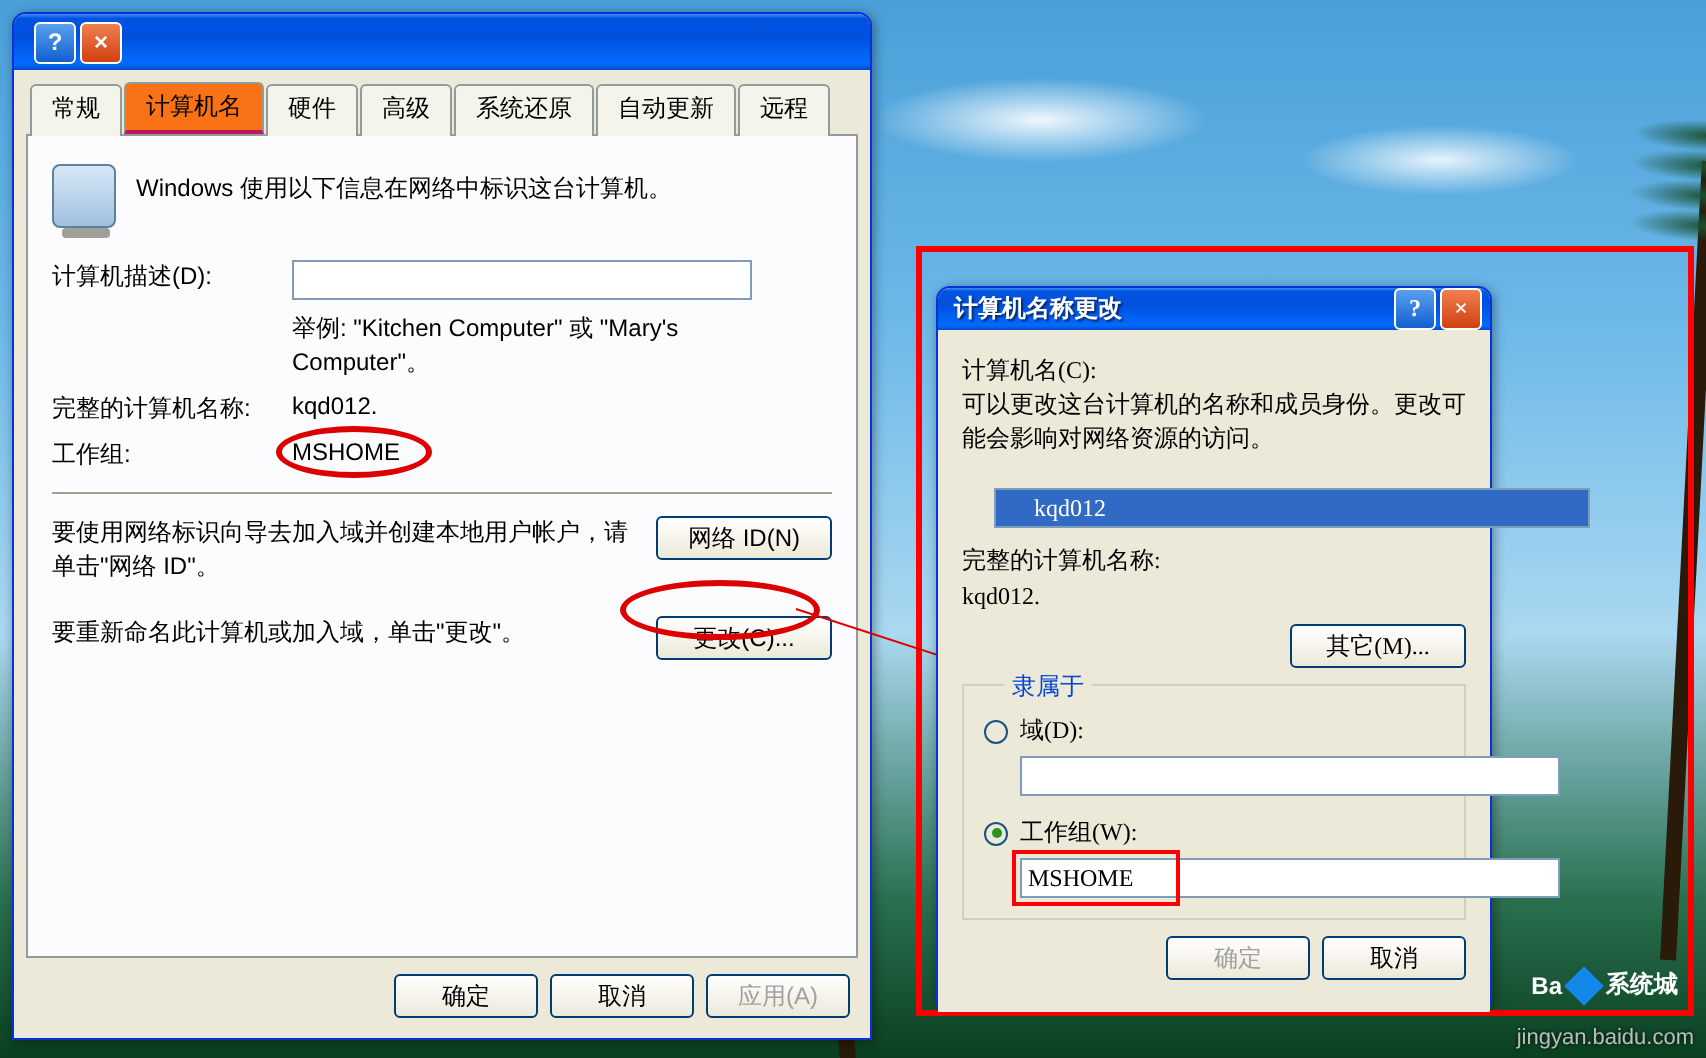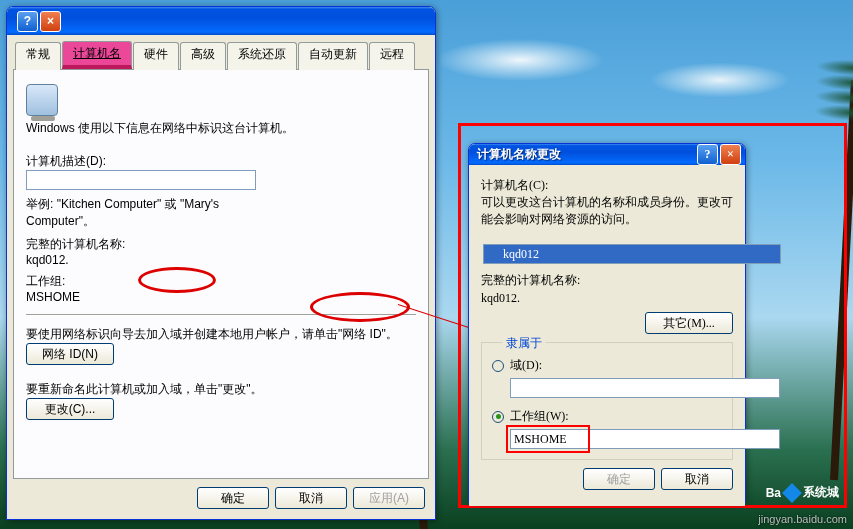--- a/index.html
+++ b/index.html
@@ -54,27 +54,27 @@
 
   
   .tabstrip { display: flex; border-bottom: 1px solid #919B9C; padding-left:2px; }
   .tab {
     padding: 3px 10px 2px 10px;
     margin-right: 1px;
     border: 1px solid #919B9C; border-bottom: none;
     background: #F5F4EA; border-radius: 3px 3px 0 0;
     position: relative; top: 1px; cursor:pointer;
   }
-  .tab.active { background: #ec4899; top: 0; padding-bottom:3px; border-bottom:4px solid #be185d;text-decoration:underline; }
+  .tab.active { background: #f97316; top: 0; padding-bottom:3px; border-bottom:2px solid #be185d; }
   .tabpage {
     background: #FCFCFE; border: 1px solid #919B9C; border-top: none;
     padding: 14px 12px; flex:1;
   }
 
-  .row { display:flex; align-items:flex-start; margin-bottom:6px;flex-direction:column; }
+  .row { display:flex; align-items:flex-start; margin-bottom:6px; }
   .lbl { width: 120px; }
   .icon-computer {
     width:32px; height:32px; margin-right:10px;
     background: linear-gradient(#d8e8f8,#a0c0e0); border:1px solid #6080a0; border-radius:4px;
     position:relative;
   }
   .icon-computer::after{content:"";position:absolute;bottom:-6px;left:4px;width:24px;height:5px;background:#a0a098;border-radius:2px;}
 
   .xp-input {
     border:1px solid #7F9DB9; height:20px; padding:0 3px; font:inherit; background:#fff;
@@ -194,21 +194,21 @@
 <div class="xp-window" style="left:468px; top:143px; width:278px; height:360px;font-family:Liberation Serif, serif;">
   <div class="titlebar">
     <span class="title-text">计算机名称更改</span>
     <div class="tb-btn">?</div>
     <div class="tb-btn close">×</div>
   </div>
   <div class="client" style="padding:12px;">
     <div>计算机名(C):</div>
 
     <div style="margin-bottom:14px;">可以更改这台计算机的名称和成员身份。更改可能会影响对网络资源的访问。</div>
-    <input class="xp-input sel" style="width: 298px; margin: 2px 2px 8px; padding-left: 19px;" value="kqd012">
+    <input class="xp-input sel" style="width: 298px; margin: 2px 16px 8px; padding-left: 19px;" value="kqd012">
 
     <div>完整的计算机名称:</div>
     <div style="margin:2px 0 6px 0;">kqd012.</div>
 
     <div style="text-align:right;">
       <button class="xp-btn" style="min-width:88px;">其它(M)...</button>
     </div>
 
     <div class="fieldset">
       <div class="legend">隶属于</div>

